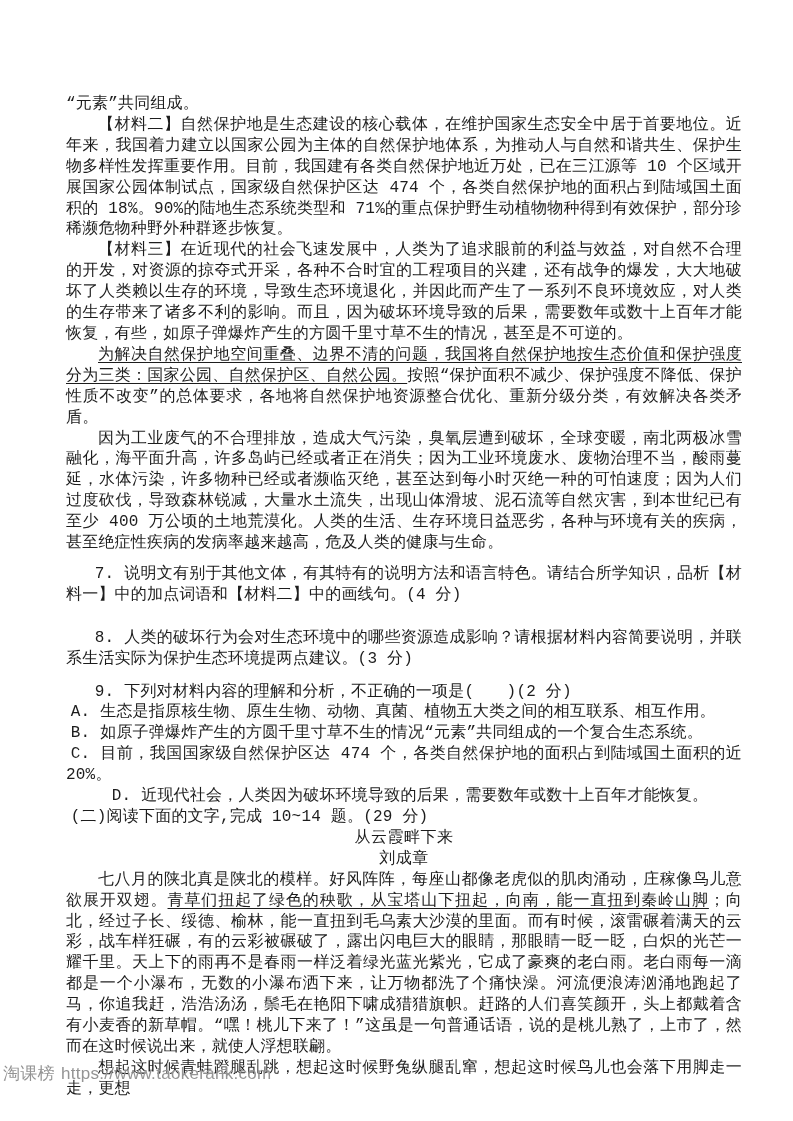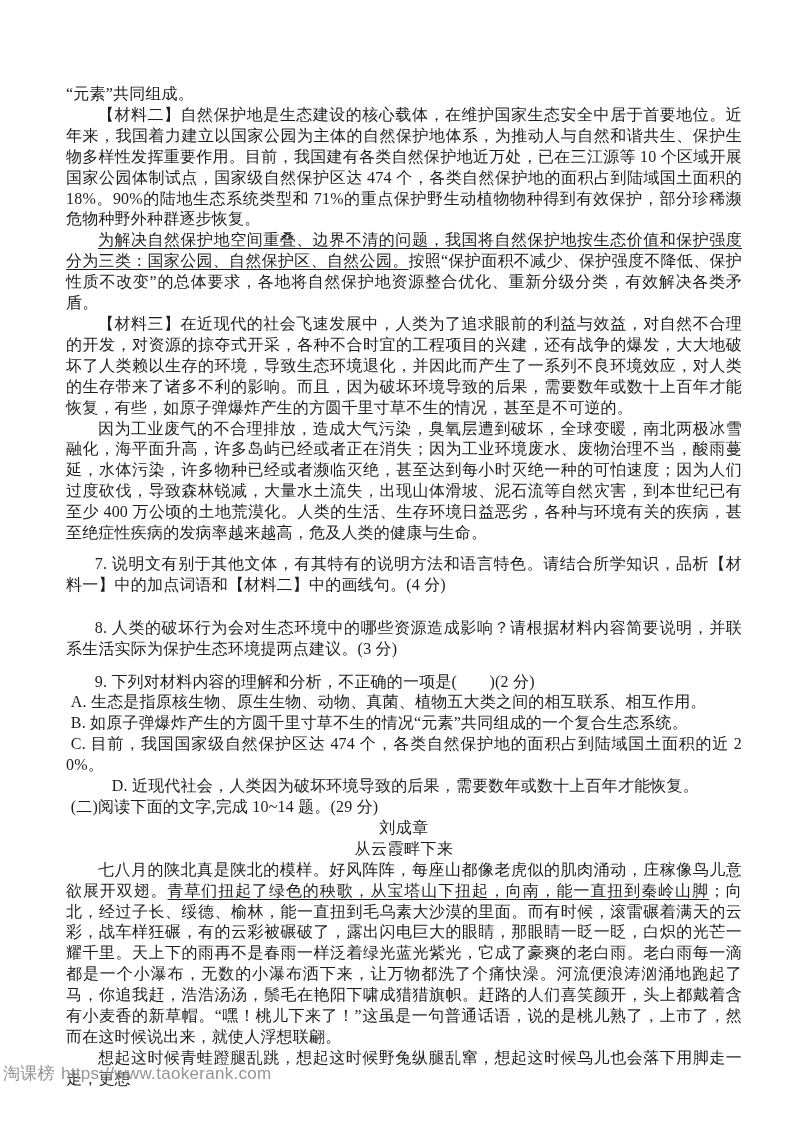--- a/index.html
+++ b/index.html
@@ -6,22 +6,23 @@
   body {
     width: 793px; height: 1121px;
     background: #ffffff;
     position: relative;
     overflow: hidden;
     font-family: "Liberation Serif", "DejaVu Serif", serif;
     color: #1d1d1d;
   }
   .page {
     position: absolute;
-    left: 66px; top: 84px;
+    left: 66px; top: 94px;
     width: 676px;
+    font-family: Liberation Mono, monospace;
   }
   .blk {
     margin: 0;
     font-size: 16px;
     line-height: 20.9px;
     text-align: justify;
     letter-spacing: 0.2px;
     word-break: break-all;
   }
   .blk.center {
@@ -46,33 +47,33 @@
   }
   .footer span { margin: 0 3px; }
 </style>
 </head>
 <body>
 
 <div class="page">
   <div>
       <p class="blk "><span>“元素”共同组成。</span></p>
       <p class="blk " style="text-indent: 2em;"><span>【材料二】自然保护地是生态建设的核心载体，在维护国家生态安全中居于首要地位。近年来，我国着力建立以国家公园为主体的自然保护地体系，为推动人与自然和谐共生、保护生物多样性发挥重要作用。目前，我国建有各类自然保护地近万处，已在三江源等 10 个区域开展国家公园体制试点，国家级自然保护区达 474 个，各类自然保护地的面积占到陆域国土面积的 18%。90%的陆地生态系统类型和 71%的重点保护野生动植物物种得到有效保护，部分珍稀濒危物种野外种群逐步恢复。</span></p>
+      <p class="blk " style="text-indent: 2em;"><span>【材料三】在近现代的社会飞速发展中，人类为了追求眼前的利益与效益，对自然不合理的开发，对资源的掠夺式开采，各种不合时宜的工程项目的兴建，还有战争的爆发，大大地破坏了人类赖以生存的环境，导致生态环境退化，并因此而产生了一系列不良环境效应，对人类的生存带来了诸多不利的影响。而且，因为破坏环境导致的后果，需要数年或数十上百年才能恢复，有些，如原子弹爆炸产生的方圆千里寸草不生的情况，甚至是不可逆的。</span></p>
       <p class="blk " style="text-indent: 2em;"><span class="u">为解决自然保护地空间重叠、边界不清的问题，我国将自然保护地按生态价值和保护强度分为三类：国家公园、自然保护区、自然公园。</span><span>按照“保护面积不减少、保护强度不降低、保护性质不改变”的总体要求，各地将自然保护地资源整合优化、重新分级分类，有效解决各类矛盾。</span></p>
-      <p class="blk " style="text-indent: 2em;"><span>【材料三】在近现代的社会飞速发展中，人类为了追求眼前的利益与效益，对自然不合理的开发，对资源的掠夺式开采，各种不合时宜的工程项目的兴建，还有战争的爆发，大大地破坏了人类赖以生存的环境，导致生态环境退化，并因此而产生了一系列不良环境效应，对人类的生存带来了诸多不利的影响。而且，因为破坏环境导致的后果，需要数年或数十上百年才能恢复，有些，如原子弹爆炸产生的方圆千里寸草不生的情况，甚至是不可逆的。</span></p>
       <p class="blk " style="text-indent: 2em;"><span>因为工业废气的不合理排放，造成大气污染，臭氧层遭到破坏，全球变暖，南北两极冰雪融化，海平面升高，许多岛屿已经或者正在消失；因为工业环境废水、废物治理不当，酸雨蔓延，水体污染，许多物种已经或者濒临灭绝，甚至达到每小时灭绝一种的可怕速度；因为人们过度砍伐，导致森林锐减，大量水土流失，出现山体滑坡、泥石流等自然灾害，到本世纪已有至少 400 万公顷的土地荒漠化。人类的生活、生存环境日益恶劣，各种与环境有关的疾病，甚至绝症性疾病的发病率越来越高，危及人类的健康与生命。</span></p>
       <p class="blk " style="text-indent: 1.8em; margin-top: 10px;"><span>7. 说明文有别于其他文体，有其特有的说明方法和语言特色。请结合所学知识，品析【材料一】中的加点词语和【材料二】中的画线句。(4 分)</span></p>
       <p class="blk " style="text-indent: 1.8em; margin-top: 22px;"><span>8. 人类的破坏行为会对生态环境中的哪些资源造成影响？请根据材料内容简要说明，并联系生活实际为保护生态环境提两点建议。(3 分)</span></p>
       <p class="blk " style="text-indent: 1.8em; margin-top: 12px;"><span>9. 下列对材料内容的理解和分析，不正确的一项是(　　)(2 分)</span></p>
       <p class="blk " style="text-indent: 0.3em;"><span>A. 生态是指原核生物、原生生物、动物、真菌、植物五大类之间的相互联系、相互作用。</span></p>
       <p class="blk " style="text-indent: 0.3em;"><span>B. 如原子弹爆炸产生的方圆千里寸草不生的情况“元素”共同组成的一个复合生态系统。</span></p>
       <p class="blk " style="text-indent: 0.3em;"><span>C. 目前，我国国家级自然保护区达 474 个，各类自然保护地的面积占到陆域国土面积的近 20%。</span></p>
       <p class="blk " style="text-indent: 0.3em; margin-left: 41px;"><span>D. 近现代社会，人类因为破坏环境导致的后果，需要数年或数十上百年才能恢复。</span></p>
       <p class="blk " style="text-indent: 0.3em;"><span>(二)阅读下面的文字,完成 10~14 题。(29 分)</span></p>
+      <p class="blk center"><span>从云霞畔下来</span></p>
       <p class="blk center"><span>刘成章</span></p>
-      <p class="blk center"><span>从云霞畔下来</span></p>
       <p class="blk " style="text-indent: 2em;"><span>七八月的陕北真是陕北的模样。好风阵阵，每座山都像老虎似的肌肉涌动，庄稼像鸟儿意欲展开双翅。</span><span class="u">青草们扭起了绿色的秧歌，从宝塔山下扭起，向南，能一直扭到秦岭山脚</span><span>；向北，经过子长、绥德、榆林，能一直扭到毛乌素大沙漠的里面。而有时候，滚雷碾着满天的云彩，战车样狂碾，有的云彩被碾破了，露出闪电巨大的眼睛，那眼睛一眨一眨，白炽的光芒一耀千里。天上下的雨再不是春雨一样泛着绿光蓝光紫光，它成了豪爽的老白雨。老白雨每一滴都是一个小瀑布，无数的小瀑布洒下来，让万物都洗了个痛快澡。河流便浪涛汹涌地跑起了马，你追我赶，浩浩汤汤，鬃毛在艳阳下啸成猎猎旗帜。赶路的人们喜笑颜开，头上都戴着含有小麦香的新草帽。“嘿！桃儿下来了！”这虽是一句普通话语，说的是桃儿熟了，上市了，然而在这时候说出来，就使人浮想联翩。</span></p>
       <p class="blk " style="text-indent: 2em;"><span>想起这时候青蛙蹬腿乱跳，想起这时候野兔纵腿乱窜，想起这时候鸟儿也会落下用脚走一走，更想</span></p>
     </div>
 </div>
 
 <div class="footer">
   <span>淘课榜</span><span>https://www.taokerank.com</span>
 </div>
 
 </body></html>

